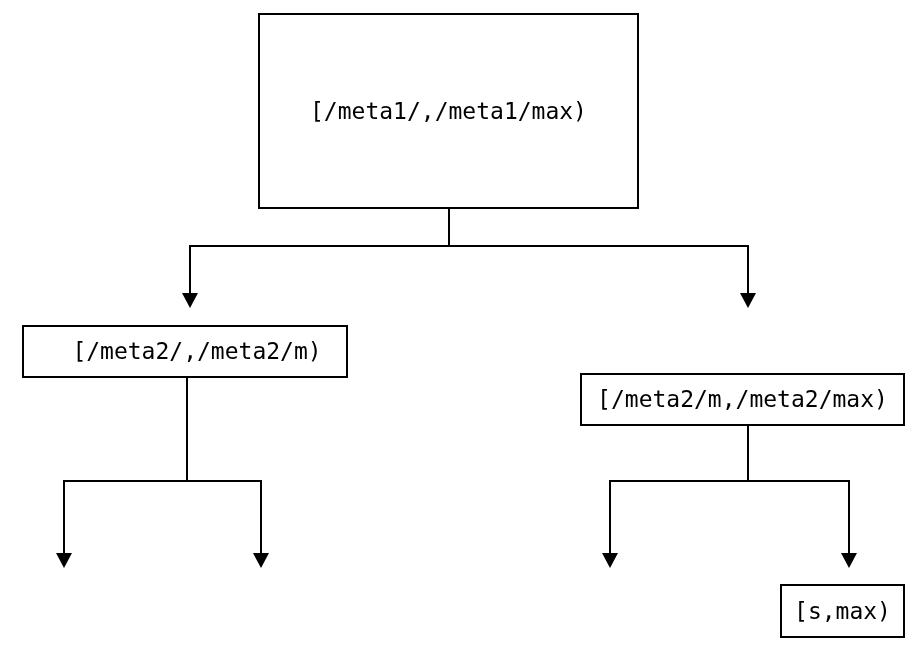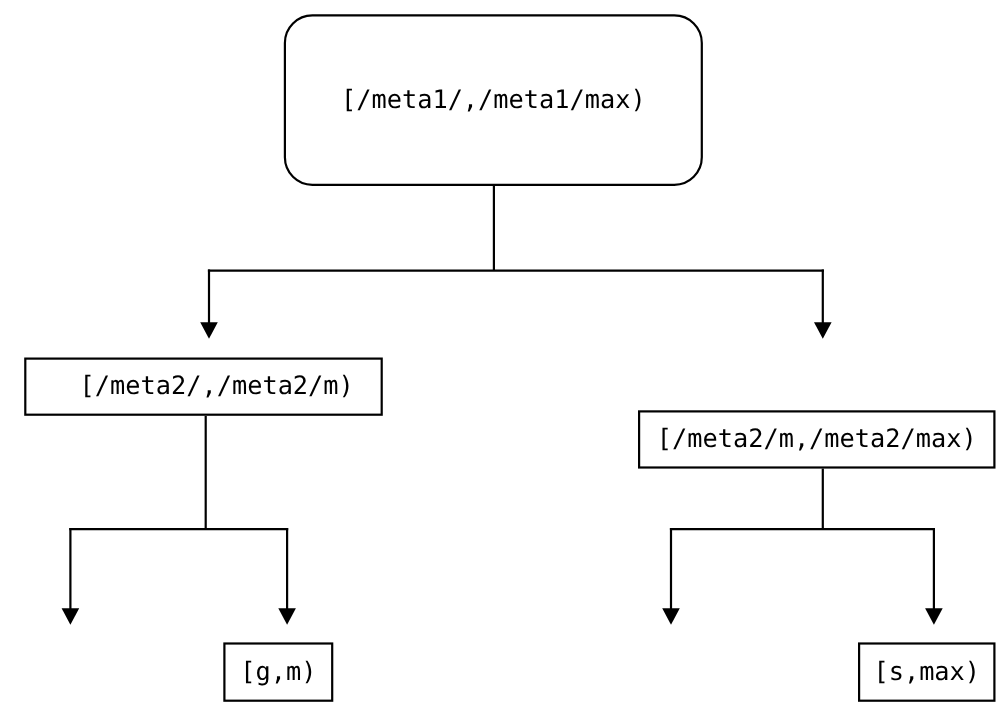--- a/index.html
+++ b/index.html
@@ -28,21 +28,21 @@
     border: 2px solid #000000;
     background: #ffffff;
     color: #000000;
     display: flex;
     align-items: center;
     justify-content: center;
     font-size: 23px;
     line-height: 1;
     white-space: nowrap;
   }
-  .node-root      { left: 258px; top: 13px;  width: 381px; height: 156px; border-radius: 26px; }
+  .node-root      { left: 258px; top: 13px;  width: 381px; height: 196px; }
   .node-left      { left: 22px;  top: 325px; width: 326px; height: 53px; padding-left: 24px; }
   .node-right     { left: 580px; top: 325px; width: 325px; height: 53px; margin-top: 48px; }
   .node-leaf-ag   { left: 8px;   top: 584px; width: 99px;  height: 54px; }
   .node-leaf-gm   { left: 203px; top: 584px; width: 100px; height: 54px; }
   .node-leaf-ms   { left: 555px; top: 584px; width: 100px; height: 54px; }
   .node-leaf-smax { left: 780px; top: 584px; width: 125px; height: 54px; }
 </style>
 </head>
 <body>
 
@@ -76,18 +76,17 @@
     </g>
   </svg>
 
   <div class="node node-root">[/meta1/,/meta1/max)</div>
 
   <div class="node node-left">[/meta2/,/meta2/m)</div>
 
   <div class="node node-right">[/meta2/m,/meta2/max)</div>
 
 
-  <div class="node node-leaf-gm">[g,m)</div>
 
 
   <div class="node node-leaf-smax">[s,max)</div>
 
 </div>
 
 </body></html>

